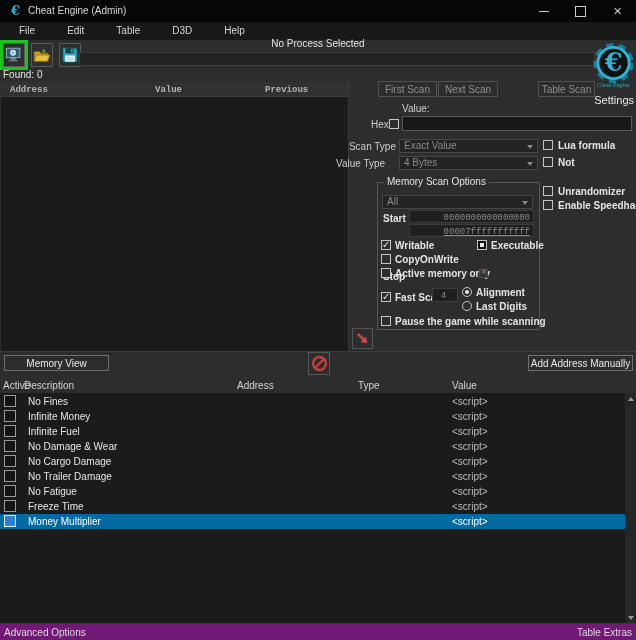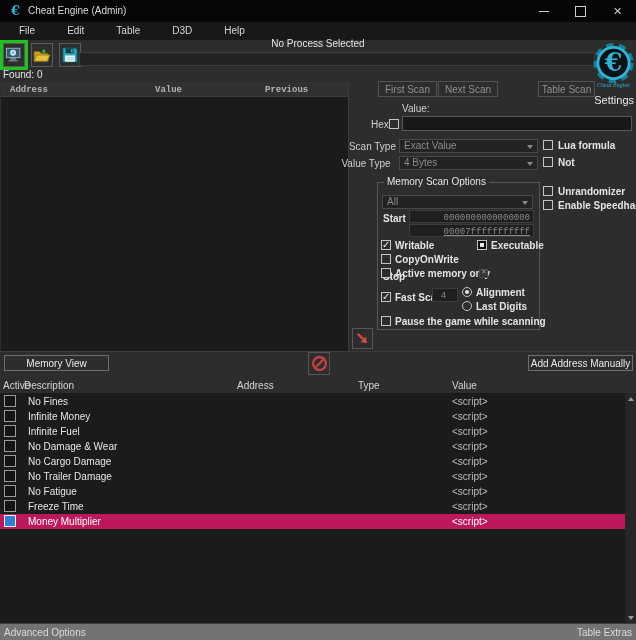--- a/index.html
+++ b/index.html
@@ -69,29 +69,29 @@
             display:flex;align-items:center;justify-content:center;box-sizing:border-box;}
   
   .tbl-header{position:absolute;left:0;top:378px;width:636px;height:15px;background:#2d2d2d;color:#d4d4d4;}
   .tbl-header span{position:absolute;top:2px;}
   .thc0{left:3px}.thc1{left:24px}.thc2{left:237px}.thc3{left:358px}.thc4{left:452px}
   .tbl-body{position:absolute;left:0;top:393px;width:636px;height:230px;background:#1b1b1b;}
   .trow{position:absolute;left:0;width:625px;height:15px;color:#e6e6e6;}
   .trow .rcb{position:absolute;left:4px;top:1px;width:12px;height:12px;border:1px solid #9a9a9a;background:#141414;box-sizing:border-box;}
   .trow .desc{position:absolute;left:28px;top:2px;white-space:nowrap;}
   .trow .val{position:absolute;left:452px;top:2px;color:#bdbdbd;}
-  .trow.selected{background:#be185d;color:#ffffff;}
+  .trow.selected{background:#0369a1;color:#ffffff;}
   .trow.selected .val{color:#ffffff;}
   .trow.selected .rcb{background:#2e7dd7;border-color:#eef5ff;}
   .scrollbar{position:absolute;left:625px;top:393px;width:11px;height:230px;background:#262626;}
   .sb-btn{position:absolute;left:0;width:11px;height:11px;display:flex;align-items:center;justify-content:center;}
   .tri-up{width:0;height:0;border-left:3px solid transparent;border-right:3px solid transparent;border-bottom:4px solid #9a9a9a;}
   .tri-down{width:0;height:0;border-left:3px solid transparent;border-right:3px solid transparent;border-top:4px solid #9a9a9a;}
   
-  .statusbar{position:absolute;left:0;top:623px;width:636px;height:17px;background:#737373;border-top:1px solid #3a3a3a;box-sizing:border-box;}
+  .statusbar{position:absolute;left:0;top:623px;width:636px;height:17px;background:#701a75;border-top:1px solid #3a3a3a;box-sizing:border-box;}
   .sb-left{position:absolute;left:4px;top:3px;color:#dcdcdc;}
   .sb-right{position:absolute;right:4px;top:3px;color:#dcdcdc;}
 </style>
 </head>
 <body>
 
 <div id="win">
 
   <div class="titlebar">
     <span class="t-logo"></span>
@@ -179,21 +179,21 @@
   <input class="tinput" style="left: 402px; top: 116px; width: 230px; height: 15px;" value="">
 
   <span class="lbl" style="left:336px;top:141px;width:60px;text-align:right;">Scan Type</span>
   <div class="dropdown" style="left:399px;top:139px;width:139px;">
     <span>Exact Value</span>
     <span class="dd-caret"></span>
   </div>
   <span class="cb" style="left:543px;top:140px;"></span>
   <span class="wlbl" style="left:558px;top:140px;">Lua formula</span>
 
-  <span class="lbl" style="left:336px;top:158px;width:60px;text-align:center;">Value Type</span>
+  <span class="lbl" style="left:336px;top:158px;width:60px;text-align:left;">Value Type</span>
   <div class="dropdown" style="left:399px;top:156px;width:139px;">
     <span>4 Bytes</span>
     <span class="dd-caret"></span>
   </div>
   <span class="cb" style="left:543px;top:157px;"></span>
   <span class="wlbl" style="left:558px;top:157px;">Not</span>
 
   <div class="groupbox"></div>
   <span class="gb-title">Memory Scan Options</span>
   <div class="dropdown" style="left:382px;top:195px;width:151px;">

